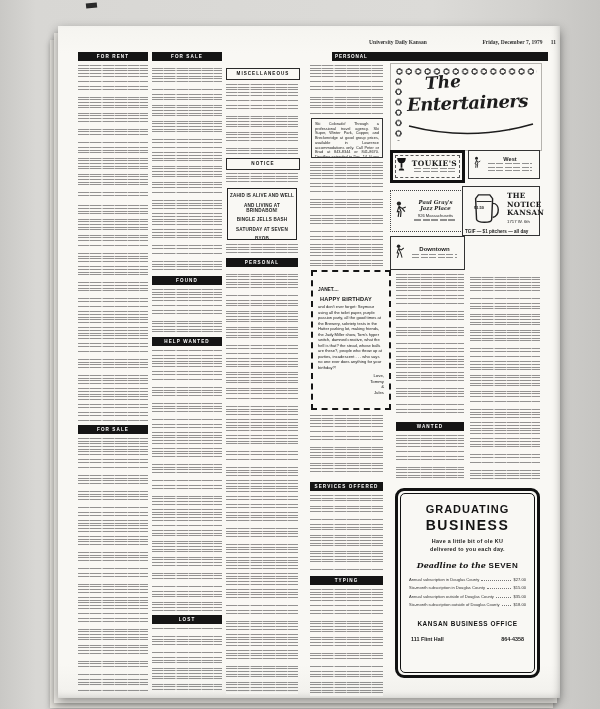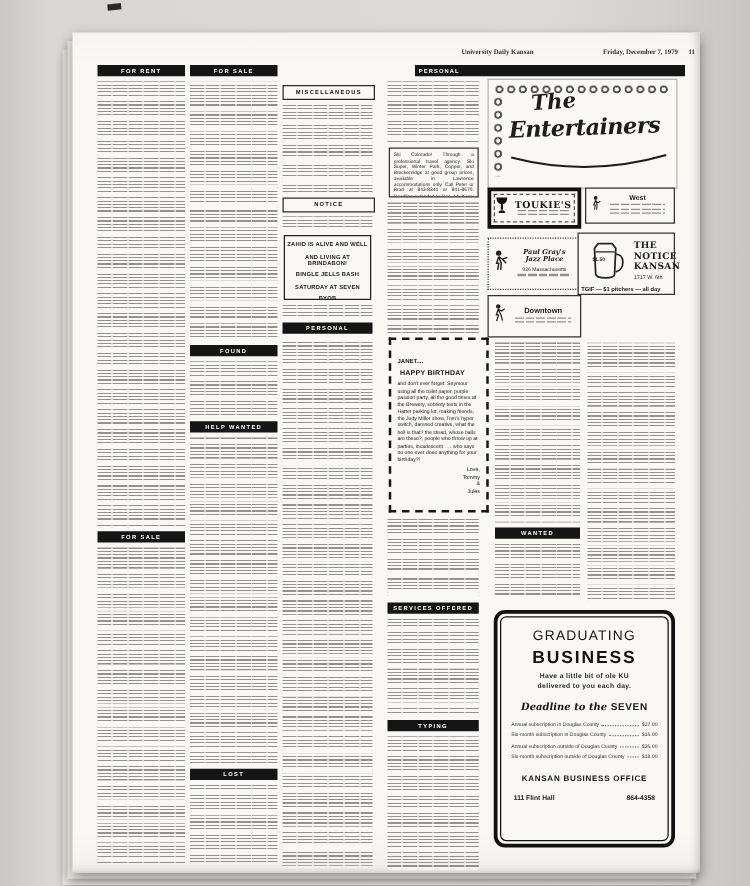--- a/index.html
+++ b/index.html
@@ -83,21 +83,21 @@
   .op .names{position:absolute;left:44px;top:5px;font-family:"DejaVu Serif",serif;font-weight:bold;
     font-size:7.2px;line-height:8.6px;color:#1b1b1b;letter-spacing:.3px;}
   .op .addr{position:absolute;left:44px;top:32px;font-size:4.3px;color:#222;}
   .op .tgif{position:absolute;left:2px;bottom:1.5px;width:74px;font-size:4.6px;font-weight:bold;color:#1b1b1b;}
   .op .plabel{position:absolute;left:11px;top:18px;font-size:4px;font-weight:bold;color:#222;}
   
   .grad{position:absolute;left:337px;top:462px;width:145px;height:190px;border:3px solid #111;
     border-radius:9px;box-sizing:border-box;background:#f9f8f4;}
   .grad-inner{position:absolute;left:2px;top:2px;right:2px;bottom:2px;border:1px solid #111;border-radius:5px;
     display:flex;flex-direction:column;align-items:center;padding:9px 8px 6px 8px;box-sizing:border-box;}
-  .grad .t1{font-size:11px;font-weight:normal;letter-spacing:1px;color:#131313;}
+  .grad .t1{font-size:11px;font-weight:bold;letter-spacing:1px;color:#131313;}
   .grad .t2{font-size:14px;font-weight:bold;letter-spacing:1.5px;color:#131313;margin-top:2px;}
   .grad .sub{font-size:5.4px;font-weight:bold;color:#222;margin-top:5px;letter-spacing:.3px;}
   .grad .subscribe{margin-top:8px;font-family:"DejaVu Serif",serif;font-style:italic;font-weight:bold;font-size:8px;color:#141414;}
   .grad .subscribe b{font-style:normal;font-family:"Liberation Sans",sans-serif;letter-spacing:.5px;}
   .rates{width:100%;margin-top:7px;}
   .rate{display:flex;align-items:flex-end;font-size:4.1px;color:#333;margin-bottom:3.4px;}
   .rate .lead{flex:1;border-bottom:1px dotted #777;margin:0 2px 1px 2px;height:1px;}
   .grad .office{font-size:6.4px;font-weight:bold;letter-spacing:.6px;color:#131313;margin-top:9px;}
   .grad .botrow{width:100%;display:flex;justify-content:space-between;font-size:5.4px;font-weight:bold;color:#1a1a1a;margin-top:9px;padding:0 2px;box-sizing:border-box;}
   .icon-slot{flex:0 0 auto;margin-right:3px;}

